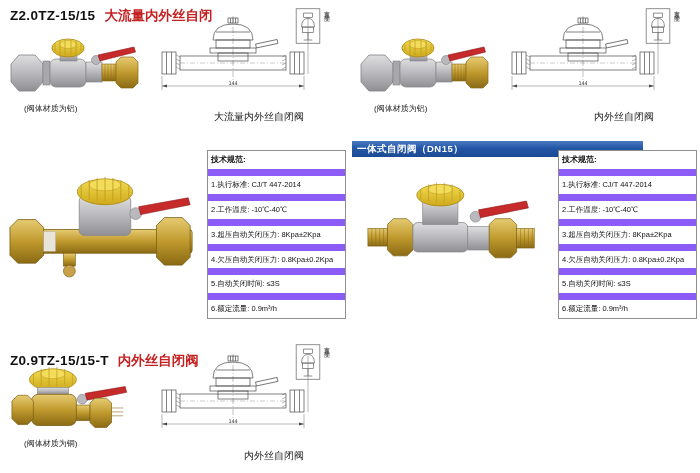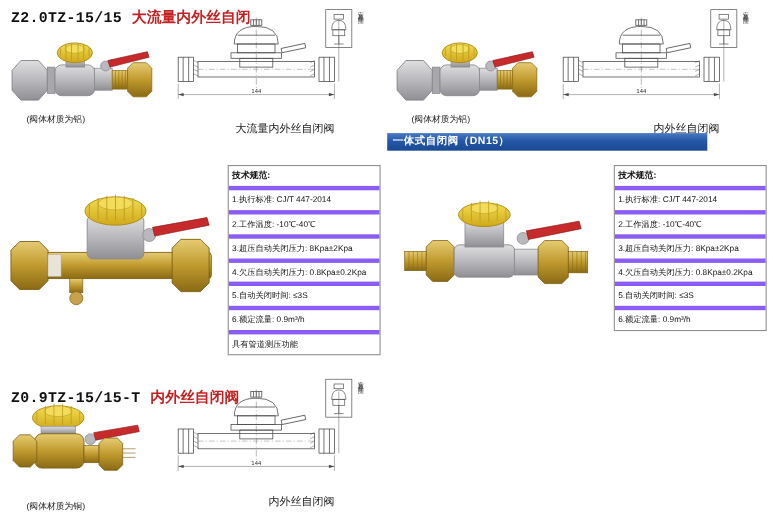--- a/index.html
+++ b/index.html
@@ -1,32 +1,32 @@
 <!DOCTYPE html>
 <html><head>
 <meta charset="utf-8">
 <style>
   *{margin:0;padding:0;box-sizing:border-box}
   html,body{background:#ffffff}
   .page{position:relative;width:700px;height:473px;background:#fff;
         font-family:"Liberation Sans",sans-serif;color:#111;overflow:hidden}
-  .title{position:absolute;font-family:Liberation Mono, monospace;font-weight:bold;
+  .title{position:absolute;font-family:Liberation Sans, sans-serif;font-weight:bold;
          font-size:13.5px;white-space:nowrap}
   .title .code{color:#111;letter-spacing:.3px}
   .title .name{color:#c42222;margin-left:9px}
   .caption{position:absolute;font-size:8px;color:#222;white-space:nowrap}
   .dcaption{position:absolute;font-size:10px;color:#222;text-align:right;width:140px}
   .photo,.drawing{position:absolute}
   .callout{position:absolute;display:flex;gap:2px;align-items:flex-start}
   .callout .vtext{writing-mode:vertical-rl;font-size:5.5px;color:#444;letter-spacing:1.5px;line-height:1}
   .hdr{position:absolute;height:16px;line-height:16px;color:#fff;font-size:9.5px;
        font-weight:bold;padding-left:5px;letter-spacing:.5px;
        background:linear-gradient(180deg,#4a7ac2 0%,#2357a6 45%,#1c4a94 100%)}
   .specs{position:absolute;width:139px;border:1px solid #8f8f8f;background:#fff}
-  .srow{border-bottom:4px solid #8b5cf6;padding:4px 3px 4px 3px;font-size:7.5px;line-height:1.3}
+  .srow{border-bottom:7px solid #8b5cf6;padding:4px 3px 4px 3px;font-size:7.5px;line-height:1.3}
   .srow:last-child{border-bottom:none}
   .shead{font-weight:bold;font-size:8px}
   svg{display:block}
   .dim{font-size:5px;fill:#333;text-anchor:middle;font-family:"DejaVu Sans Mono",monospace}
 </style>
 </head>
 <body>
 
 <svg width="0" height="0" style="position:absolute" aria-hidden="true">
   <defs>
@@ -192,44 +192,43 @@
       <use href="#sym-valve-brass-big"></use>
     </svg>
   <div class="specs" style="left:207px;top:150px">
     <div class="srow shead">技术规范:</div>
     <div class="srow">1.执行标准: CJ/T 447-2014</div>
     <div class="srow">2.工作温度: -10℃-40℃</div>
     <div class="srow">3.超压自动关闭压力: 8Kpa±2Kpa</div>
     <div class="srow">4.欠压自动关闭压力: 0.8Kpa±0.2Kpa</div>
     <div class="srow">5.自动关闭时间: ≤3S</div>
     <div class="srow">6.额定流量: 0.9m³/h</div>
-    <div class="srow">具有管道测压功能</div>
-  </div>
-
-  <div class="hdr" style="left:352px;top:121px;width:291px">一体式自闭阀（DN15）</div>
+  </div>
+
+  <div class="hdr" style="left:352px;top:141px;width:291px">一体式自闭阀（DN15）</div>
   <svg class="photo" style="left:362px;top:158px" width="186" height="137" viewBox="0 0 190 140">
       <use href="#sym-valve-compact"></use>
     </svg>
   <div class="specs" style="left:558px;top:150px">
     <div class="srow shead">技术规范:</div>
     <div class="srow">1.执行标准: CJ/T 447-2014</div>
     <div class="srow">2.工作温度: -10℃-40℃</div>
     <div class="srow">3.超压自动关闭压力: 8Kpa±2Kpa</div>
     <div class="srow">4.欠压自动关闭压力: 0.8Kpa±0.2Kpa</div>
     <div class="srow">5.自动关闭时间: ≤3S</div>
     <div class="srow">6.额定流量: 0.9m³/h</div>
   </div>
 
   <div class="title" style="left:10px;top:352px">
     <span class="code">Z0.9TZ-15/15-T</span><span class="name">内外丝自闭阀</span>
   </div>
   <svg class="photo" style="left:10px;top:362px" width="122" height="90" viewBox="0 0 125 92">
       <use href="#sym-valve-brass-sm"></use>
     </svg>
-  <div class="caption" style="left:24px;top:455px">(阀体材质为铜)</div>
+  <div class="caption" style="left:24px;top:438px">(阀体材质为铜)</div>
   <svg class="drawing" style="left:156px;top:352px" width="155" height="95" viewBox="0 0 155 95">
     <use href="#sym-drawing"></use>
     <text class="dim" x="77" y="70.5">144</text>
   </svg>
   <div class="dcaption" style="left:164px;top:449px">内外丝自闭阀</div>
   <div class="callout" style="left:294px;top:342px">
     <svg width="28" height="40" viewBox="0 0 26 36">
         <use href="#sym-callout"></use>
       </svg>
     <div class="vtext">安装尺寸图</div>

